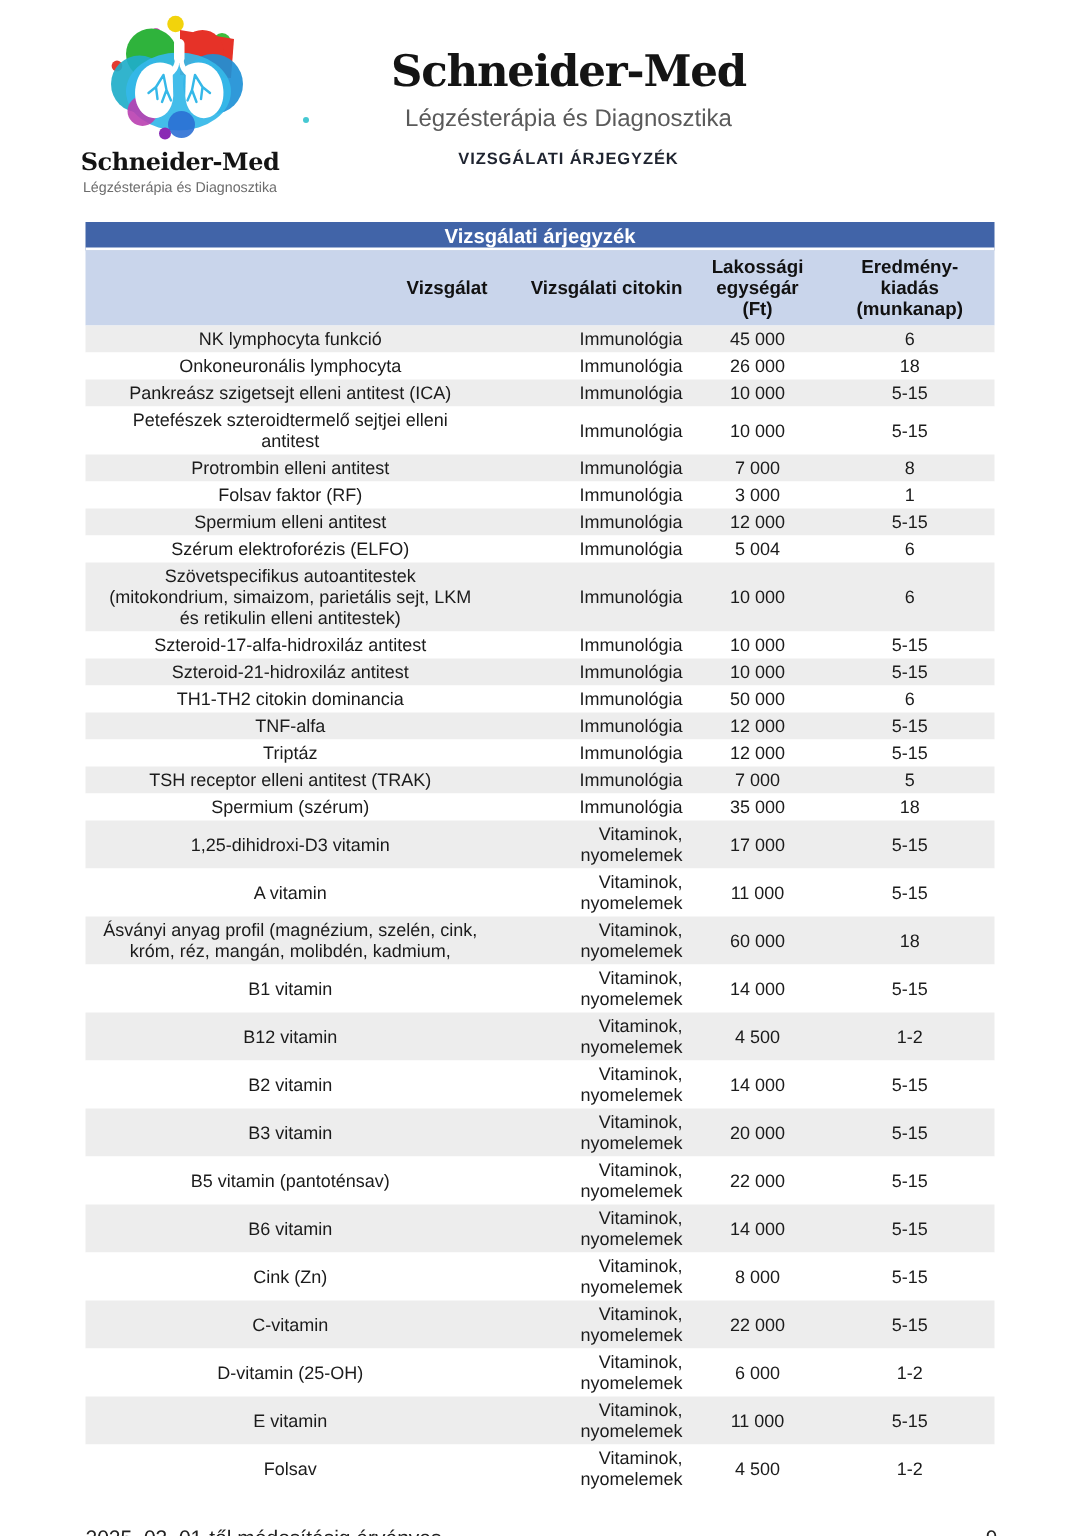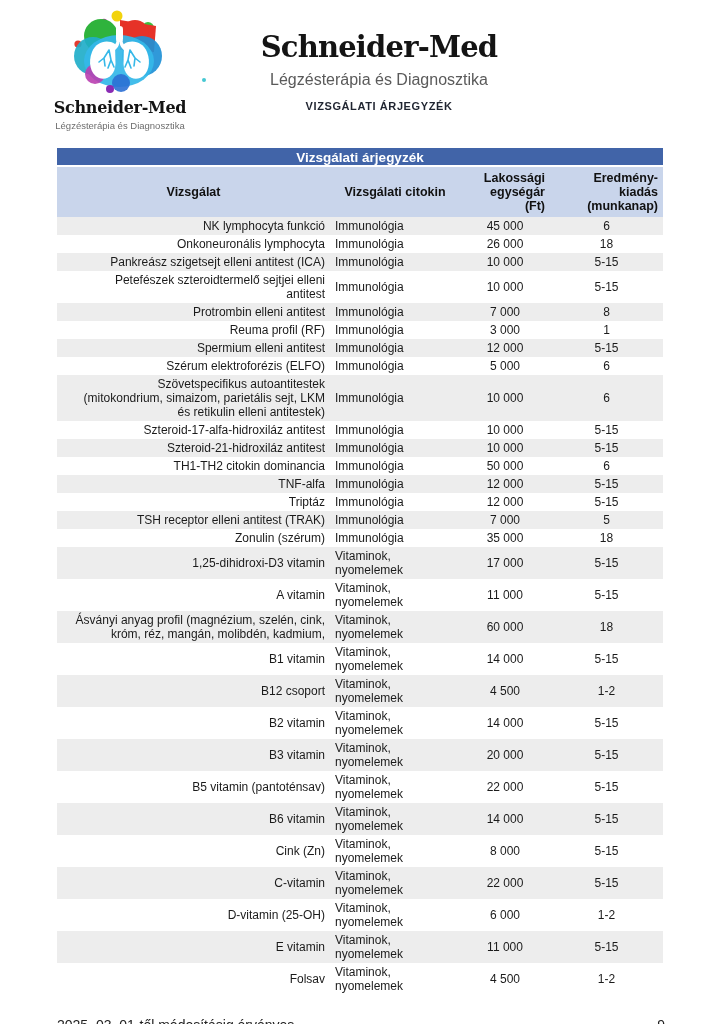--- a/index.html
+++ b/index.html
@@ -59,28 +59,28 @@
     text-align:center;height:19px;line-height:19px;
     border-bottom:2px solid #ffffff;
   }
   table{width:100%;border-collapse:collapse;table-layout:fixed;}
   col.c1{width:273px;} col.c2{width:130px;} col.c3{width:90px;} col.c4{width:113px;}
   thead th{
     background:var(--header-row);
     font-size:12.5px;font-weight:bold;color:#111;
     padding:4px 5px;vertical-align:middle;line-height:14px;
   }
-  thead th.left{text-align:center;}
-  thead th.center{text-align:right;white-space:pre-line;}
+  thead th.left{text-align:right;}
+  thead th.center{text-align:center;white-space:pre-line;}
   tbody td{
     font-size:12px;line-height:14px;
     padding:2px 5px;vertical-align:middle;
   }
-  tbody td.c1{text-align:right;white-space:pre-line;margin-left:13px;}
-  tbody td.c2{text-align:left;}
+  tbody td.c1{text-align:center;white-space:pre-line;margin-left:13px;}
+  tbody td.c2{text-align:right;}
   tbody td.c3,tbody td.c4{text-align:center;}
   tbody tr:nth-child(odd){background:var(--alt-row);}
   tbody tr:nth-child(even){background:#ffffff;}
 
   
   .footer{
     position:absolute;left:57px;right:57px;top:1017px;
     display:flex;justify-content:space-between;
     font-size:14px;color:#222;
   }
@@ -174,35 +174,35 @@
             <td class="c3">10 000</td>
             <td class="c4">5-15</td>
           </tr>
           <tr>
             <td class="c1">Protrombin elleni antitest</td>
             <td class="c2">Immunológia</td>
             <td class="c3">7 000</td>
             <td class="c4">8</td>
           </tr>
           <tr>
-            <td class="c1">Reuma profil (RF)</td>
+            <td class="c1">Folsav faktor (RF)</td>
             <td class="c2">Immunológia</td>
             <td class="c3">3 000</td>
             <td class="c4">1</td>
           </tr>
           <tr>
             <td class="c1">Spermium elleni antitest</td>
             <td class="c2">Immunológia</td>
             <td class="c3">12 000</td>
             <td class="c4">5-15</td>
           </tr>
           <tr>
             <td class="c1">Szérum elektroforézis (ELFO)</td>
             <td class="c2">Immunológia</td>
-            <td class="c3">5 000</td>
+            <td class="c3">5 004</td>
             <td class="c4">6</td>
           </tr>
           <tr>
             <td class="c1">Szövetspecifikus autoantitestek
 (mitokondrium, simaizom, parietális sejt, LKM
 és retikulin elleni antitestek)</td>
             <td class="c2">Immunológia</td>
             <td class="c3">10 000</td>
             <td class="c4">6</td>
           </tr>
@@ -236,21 +236,21 @@
             <td class="c3">12 000</td>
             <td class="c4">5-15</td>
           </tr>
           <tr>
             <td class="c1">TSH receptor elleni antitest (TRAK)</td>
             <td class="c2">Immunológia</td>
             <td class="c3">7 000</td>
             <td class="c4">5</td>
           </tr>
           <tr>
-            <td class="c1">Zonulin (szérum)</td>
+            <td class="c1">Spermium (szérum)</td>
             <td class="c2">Immunológia</td>
             <td class="c3">35 000</td>
             <td class="c4">18</td>
           </tr>
           <tr>
             <td class="c1">1,25-dihidroxi-D3 vitamin</td>
             <td class="c2">Vitaminok, nyomelemek</td>
             <td class="c3">17 000</td>
             <td class="c4">5-15</td>
           </tr>
@@ -267,21 +267,21 @@
             <td class="c3">60 000</td>
             <td class="c4">18</td>
           </tr>
           <tr>
             <td class="c1">B1 vitamin</td>
             <td class="c2">Vitaminok, nyomelemek</td>
             <td class="c3">14 000</td>
             <td class="c4">5-15</td>
           </tr>
           <tr>
-            <td class="c1">B12 csoport</td>
+            <td class="c1">B12 vitamin</td>
             <td class="c2">Vitaminok, nyomelemek</td>
             <td class="c3">4 500</td>
             <td class="c4">1-2</td>
           </tr>
           <tr>
             <td class="c1">B2 vitamin</td>
             <td class="c2">Vitaminok, nyomelemek</td>
             <td class="c3">14 000</td>
             <td class="c4">5-15</td>
           </tr>

